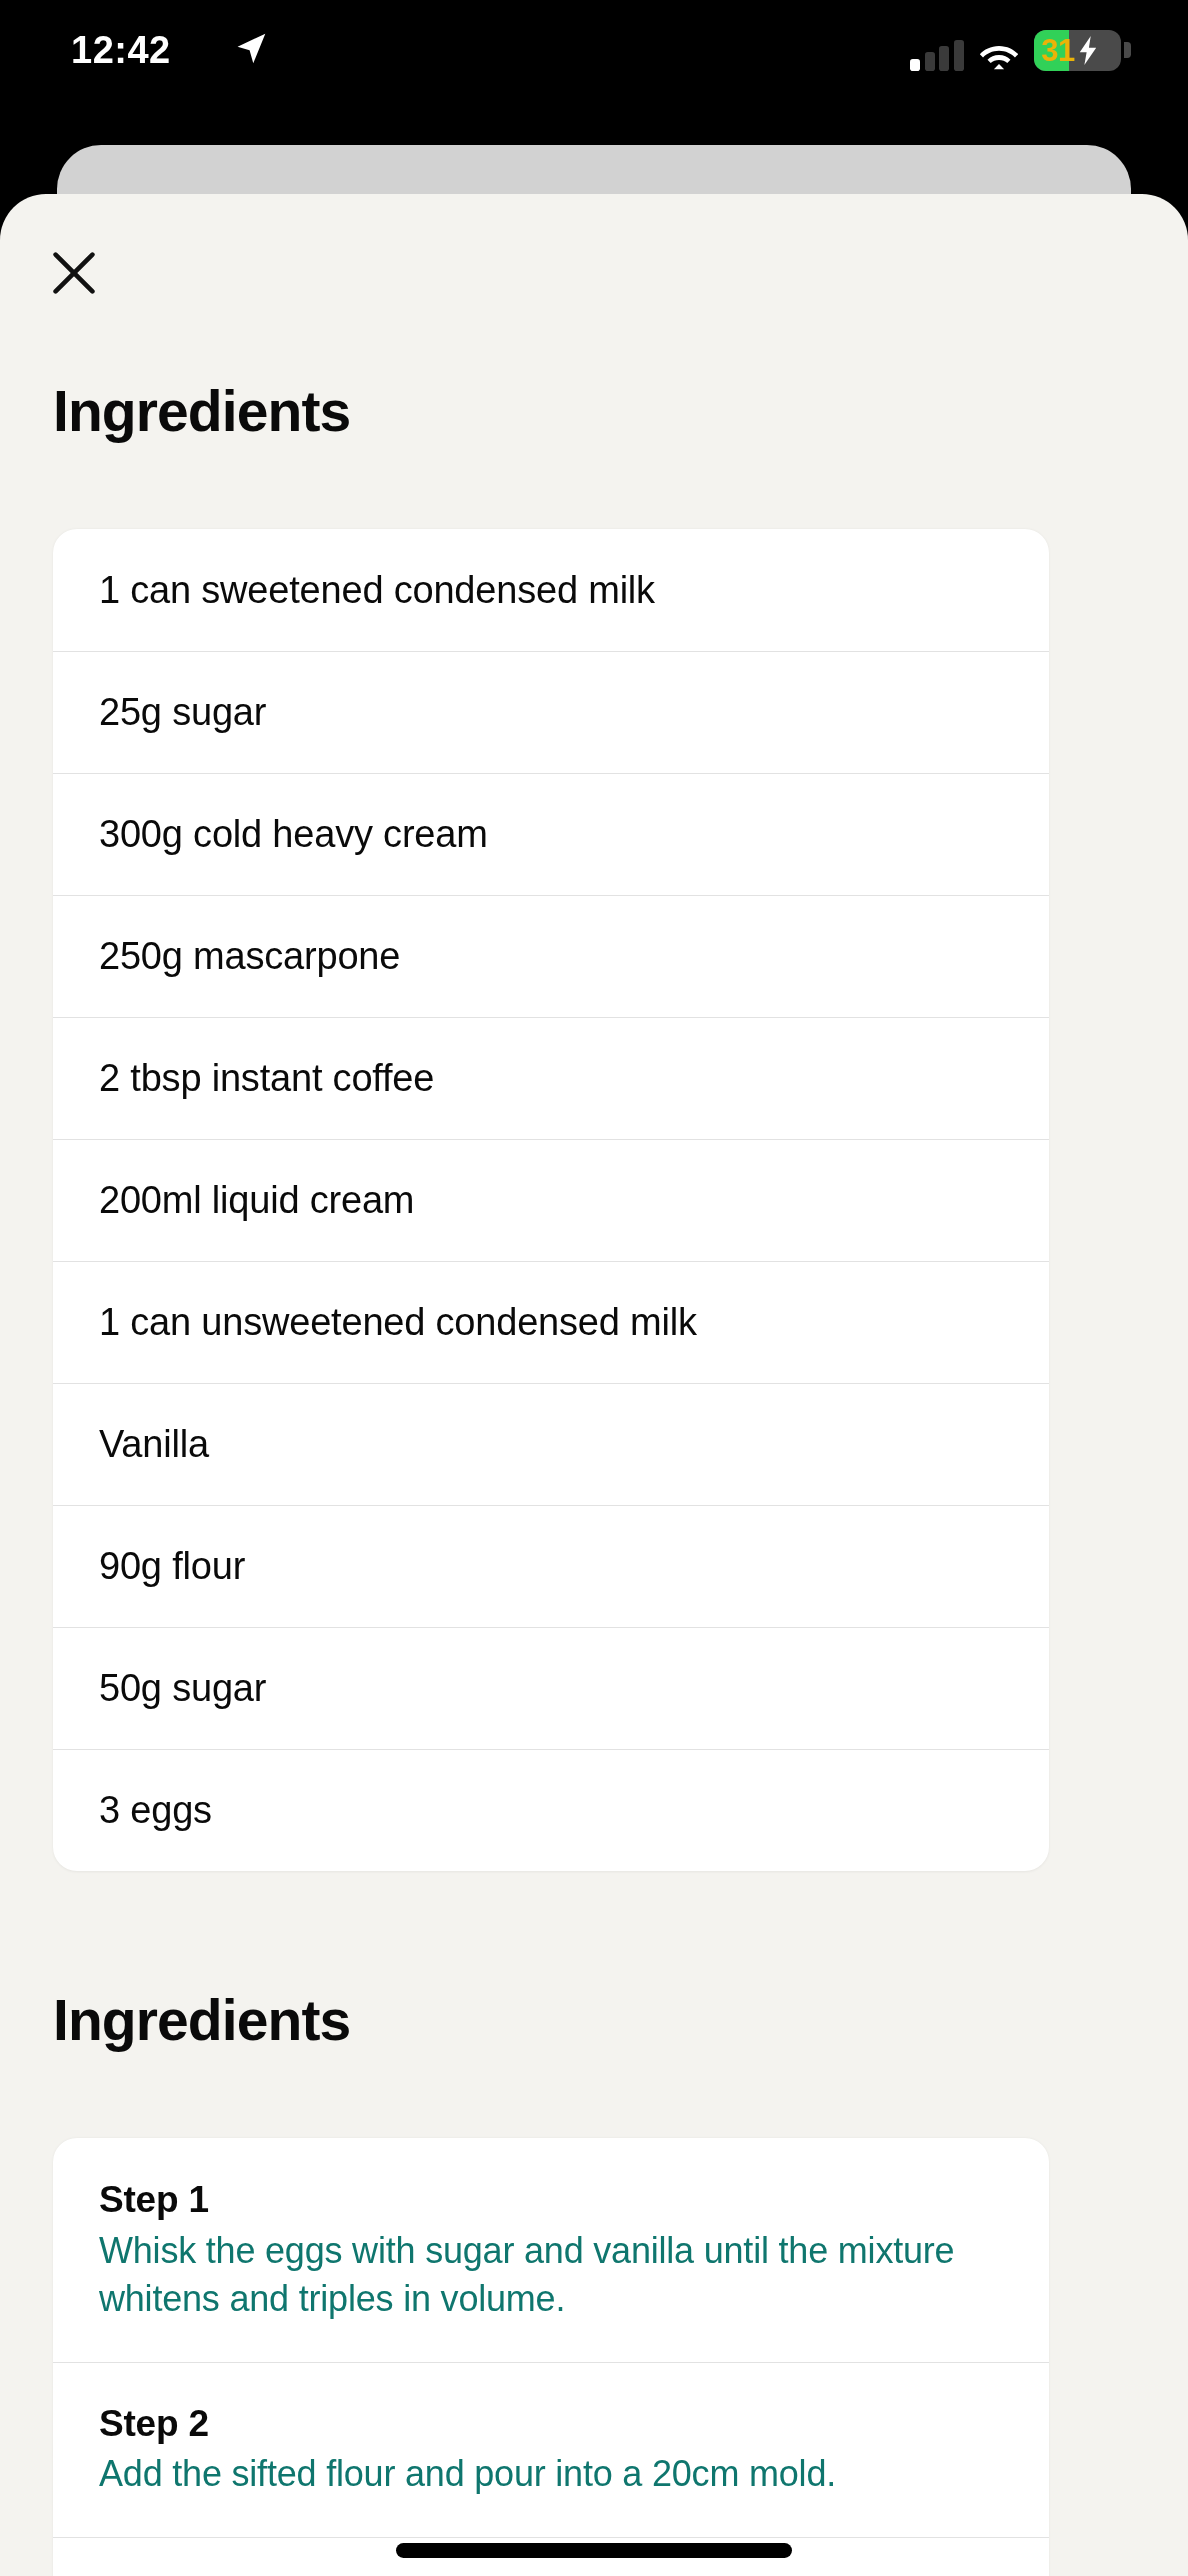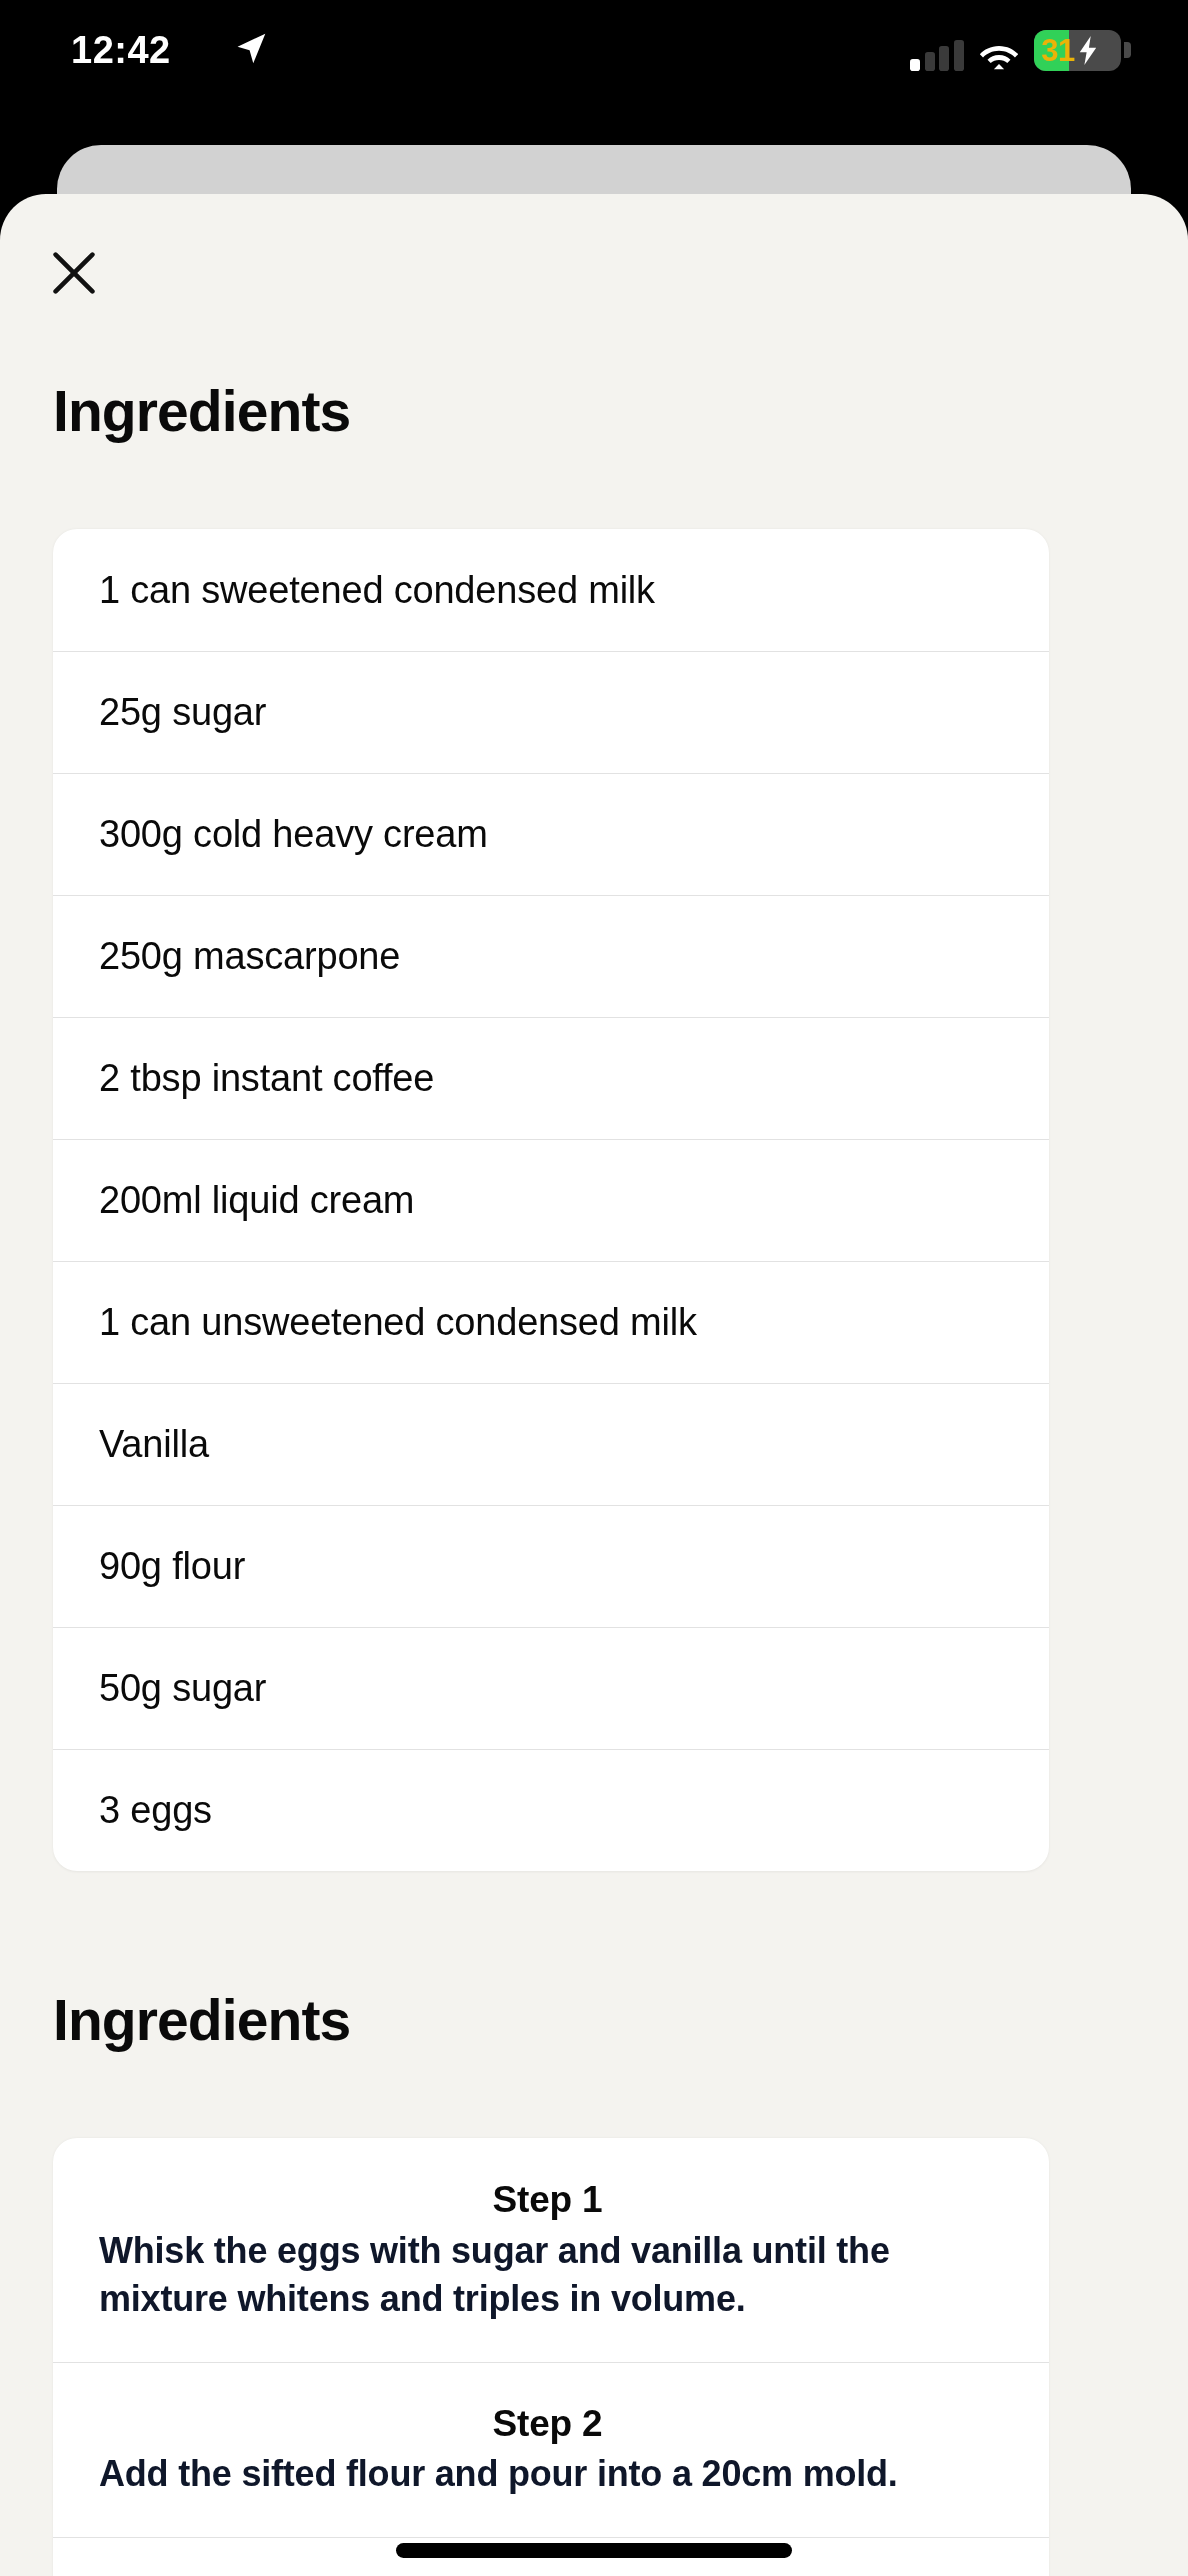--- a/index.html
+++ b/index.html
@@ -160,29 +160,27 @@
     content:"";
     position:absolute; left:0; right:0; top:0;
     height:0.9px; background:#e2e2e2;
   }
   .step-title {
     font-size:37px;
     font-weight:600;
     color:#0a0a0a;
     line-height:46px;
     letter-spacing:-0.2px;
-    text-align:center;
   }
   .step-body {
     font-size:36px;
-    color:#0f172a;
+    color:#0f766e;
     line-height:48px;
     letter-spacing:-0.2px;
     margin-top:3.7px;
-    font-weight:bold;
   }
 
   .home-indicator {
     position:absolute;
     left:50%;
     transform:translateX(-50%);
     bottom:18.4px;
     width:396px; height:14.7px;
     border-radius:7.4px;
     background:#000;

